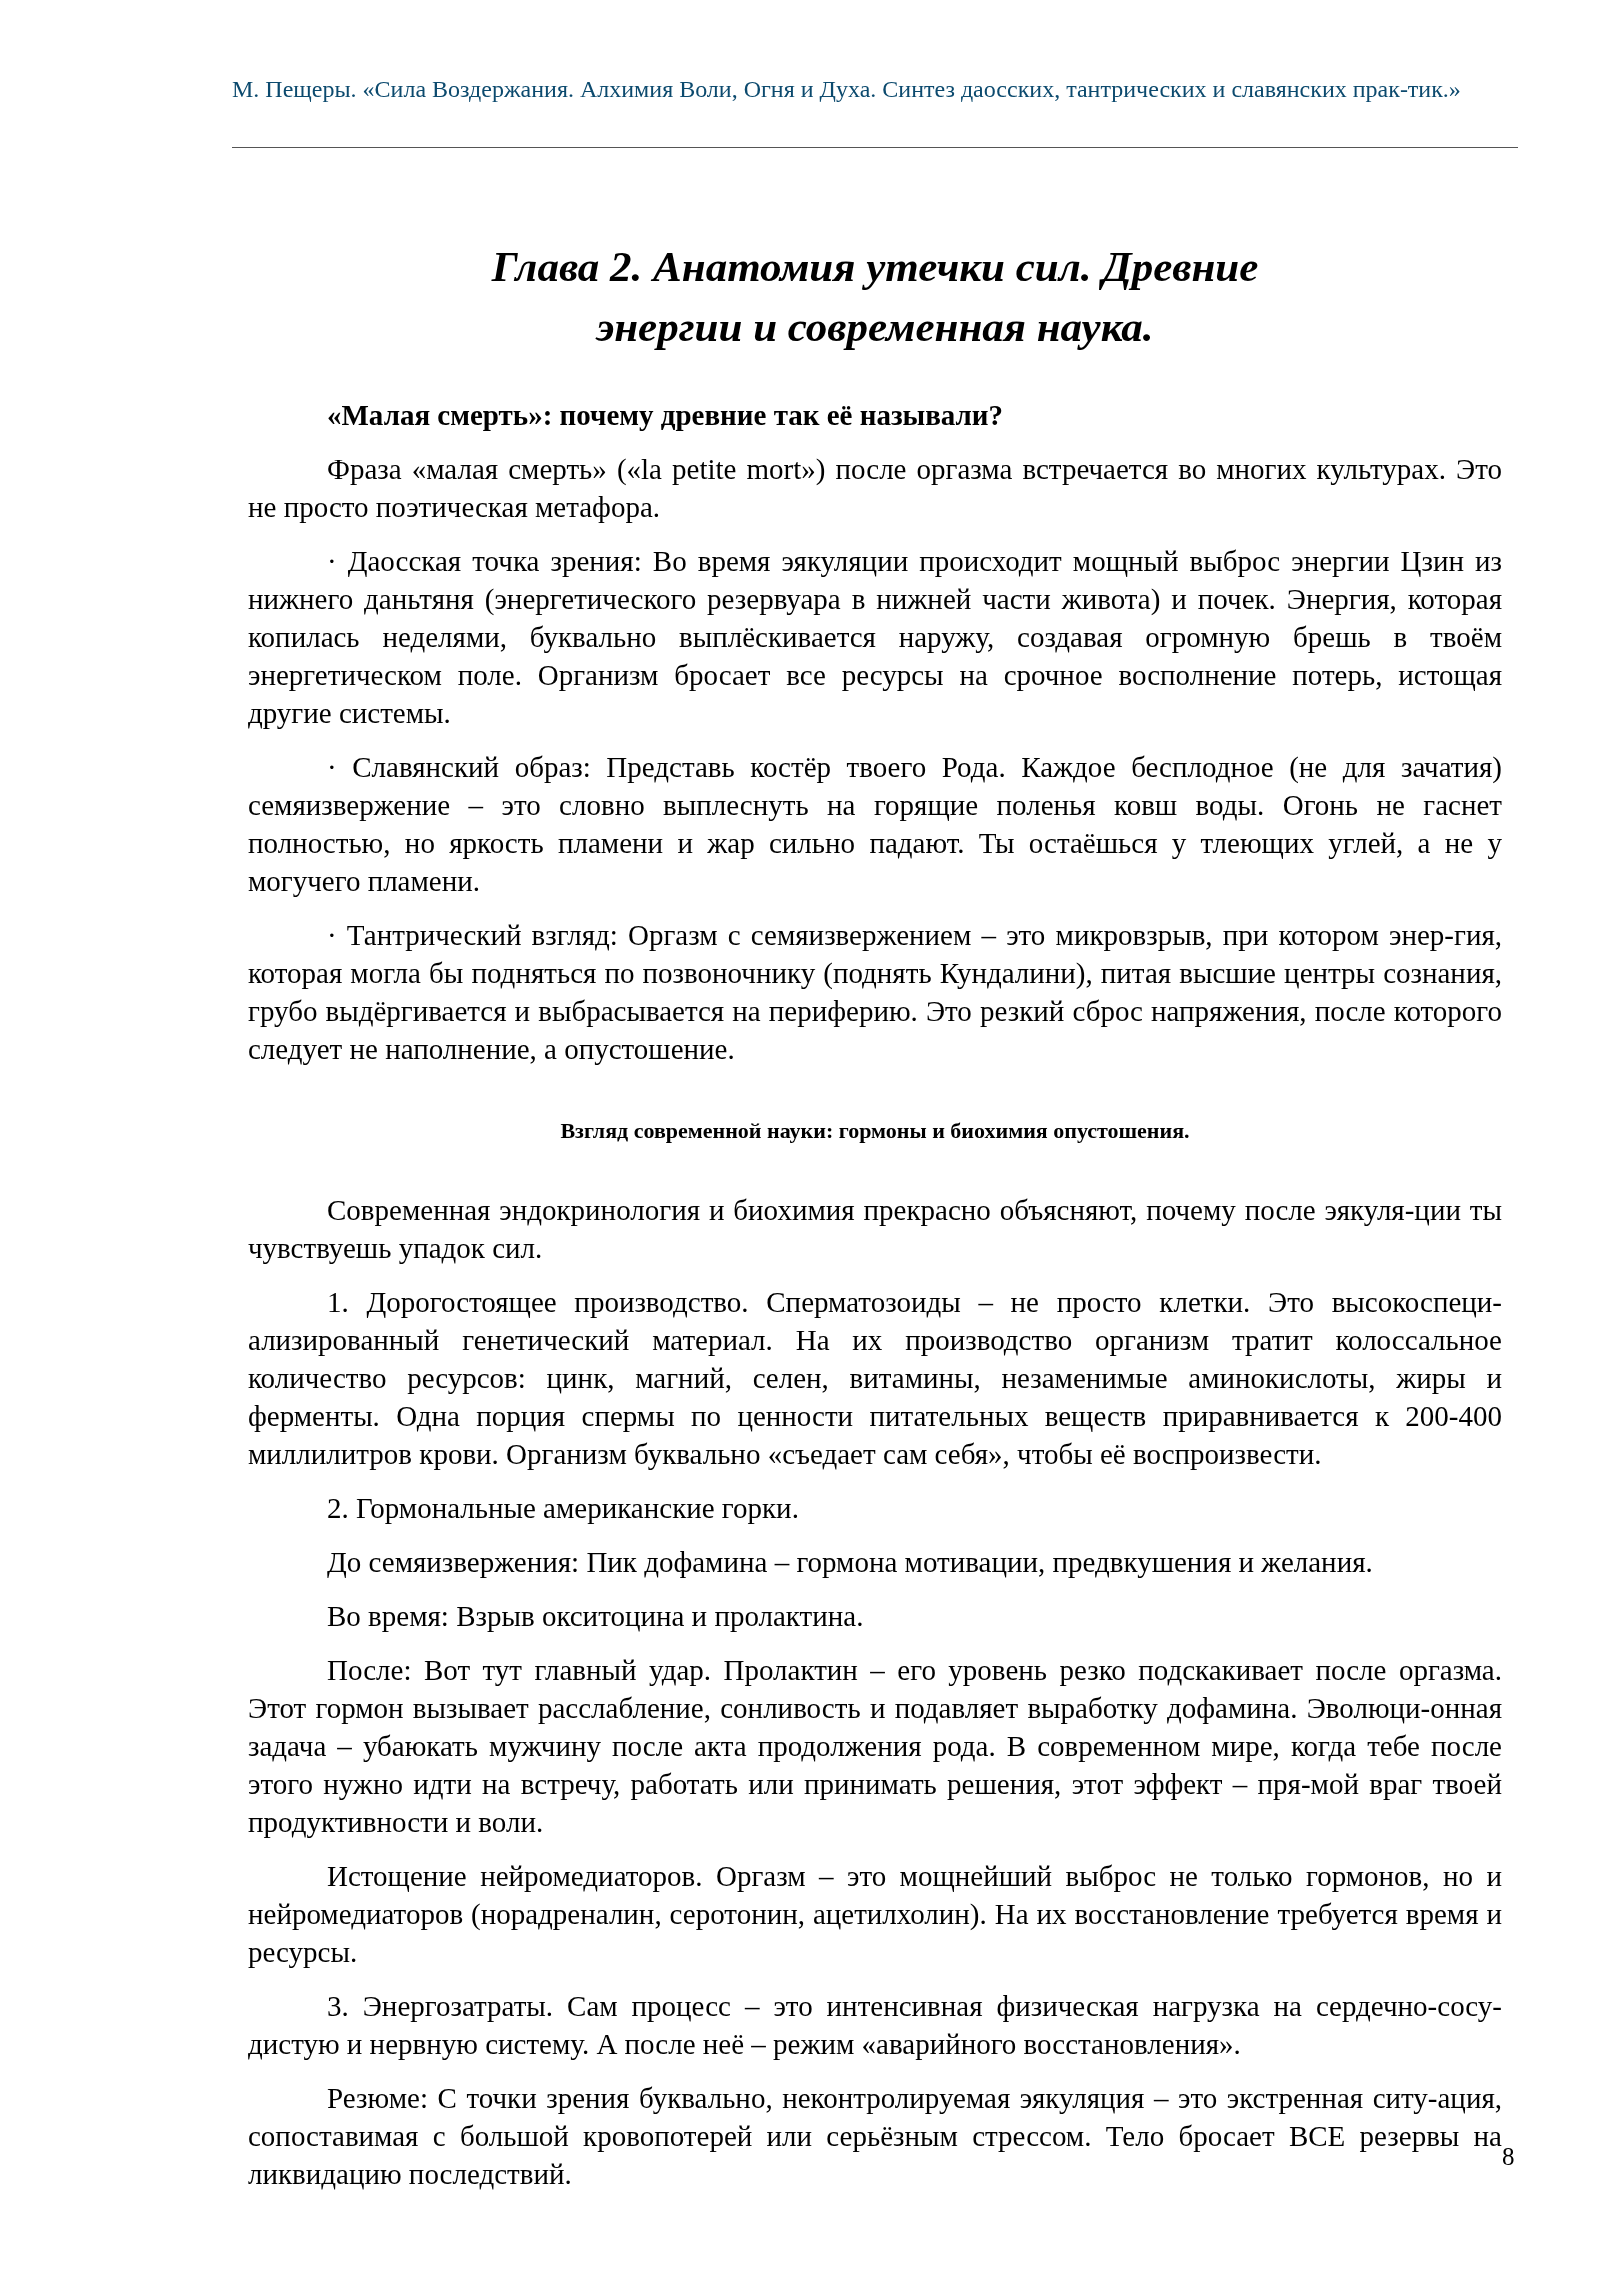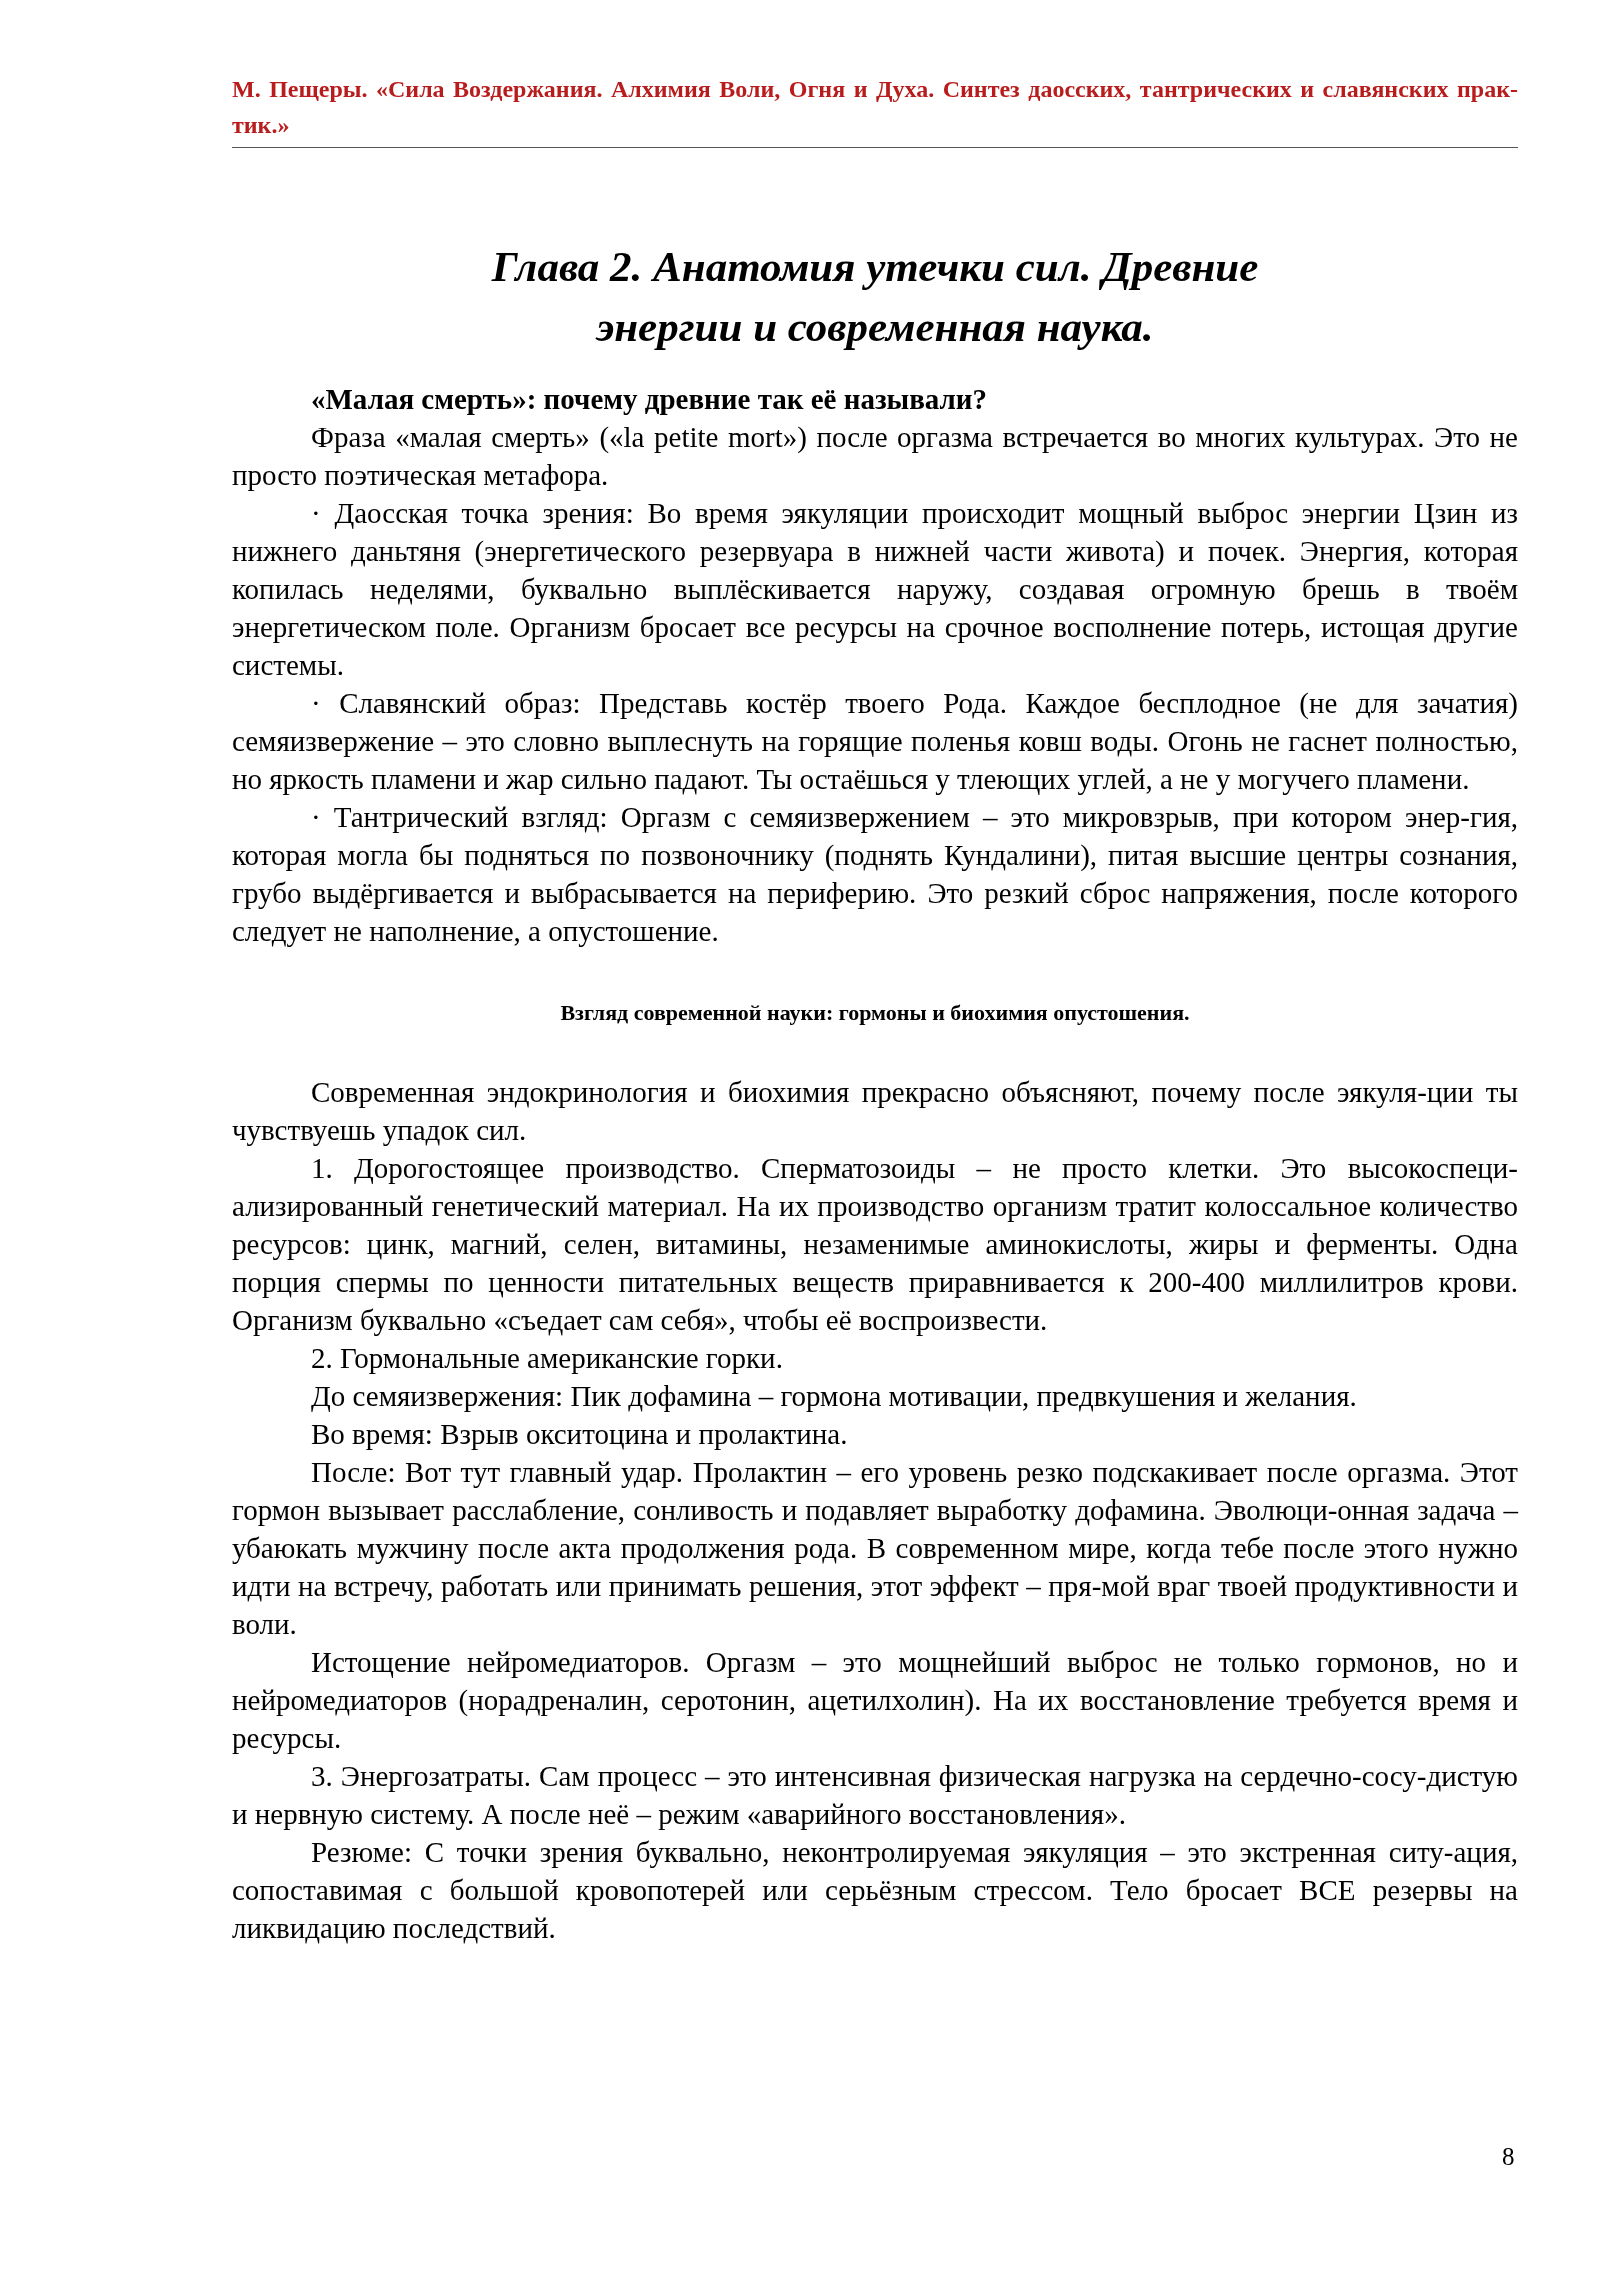--- a/index.html
+++ b/index.html
@@ -1,26 +1,26 @@
 <!DOCTYPE html>
 <html style="font-size:10.5px"><head>
   <meta charset="utf-8">
   <style>
     html, body { margin: 0; padding: 0; background: #ffffff; }
     body { width: 1623px; height: 2295px; position: relative; overflow: hidden;
            font-family: "Liberation Serif", "DejaVu Serif", serif; color: #000; }
     .running-header { position: absolute; left: 232px; top: 71px; width: 1286px;
-           font-size: 24px; line-height: 36px; color: #b91c1c; text-align: justify; font-weight: bold; }
+           font-size: 24px; line-height: 36px; color: #0c4a6e; text-align: justify; }
     .header-rule { position: absolute; left: 232px; top: 147px; width: 1286px; height: 1.3px; background: #555; }
     .chapter-title { position: absolute; left: 232px; top: 237px; width: 1286px; text-align: center;
            font-weight: bold; font-size: 43px; line-height: 60px; font-style: italic; }
     .chapter-title div { white-space: nowrap; }
     .content { position: absolute; left: 232px; top: 380px; width: 1286px;
            font-size: 29px; line-height: 38px; text-align: justify; }
-    .content p { margin: 0; text-indent: 79px; }
+    .content p { margin: 16px; text-indent: 79px; }
     .sub-heading { font-weight: bold; }
     .section-heading { font-weight: bold; text-align: center; text-indent: 0 !important;
            margin: 44px 0 41px 0 !important; font-size: 22px; }
     .page-number { position: absolute; left: 1502px; top: 2143px; font-size: 25px; }
   </style>
 </head>
 <body>
 
 <div class="running-header">
   <span>М.  Пещеры.  «Сила Воздержания. Алхимия Воли, Огня и Духа. Синтез даосских, тантрических и славянских прак-тик.»</span>

